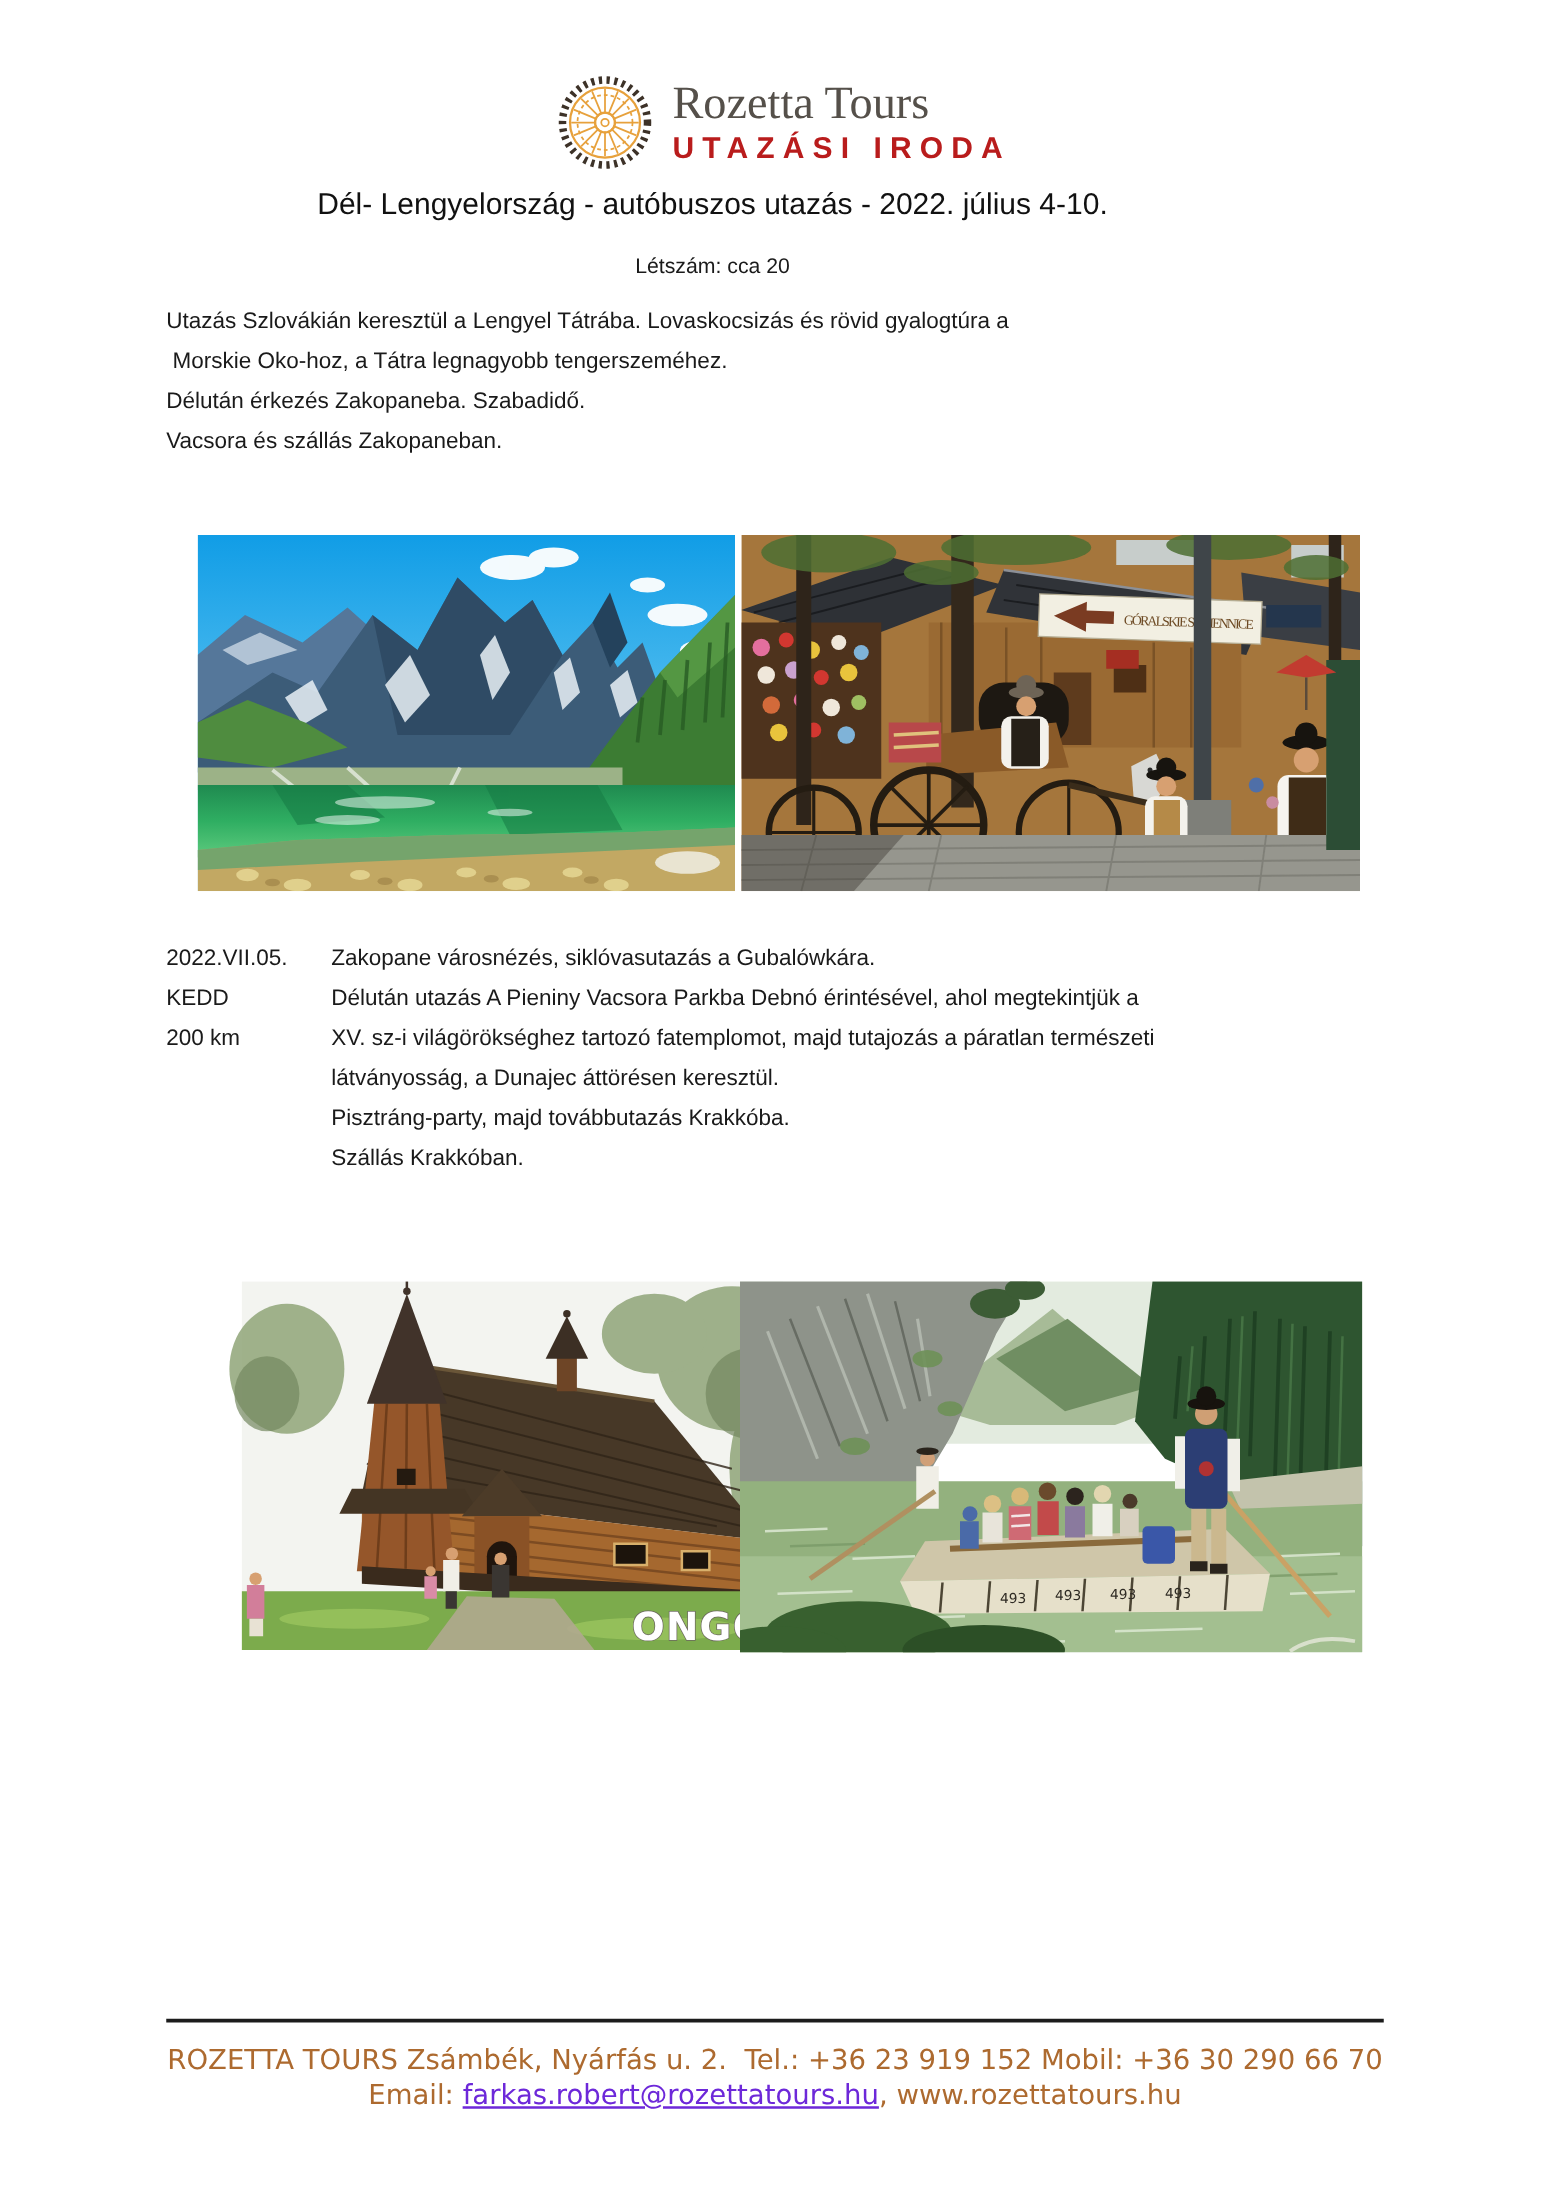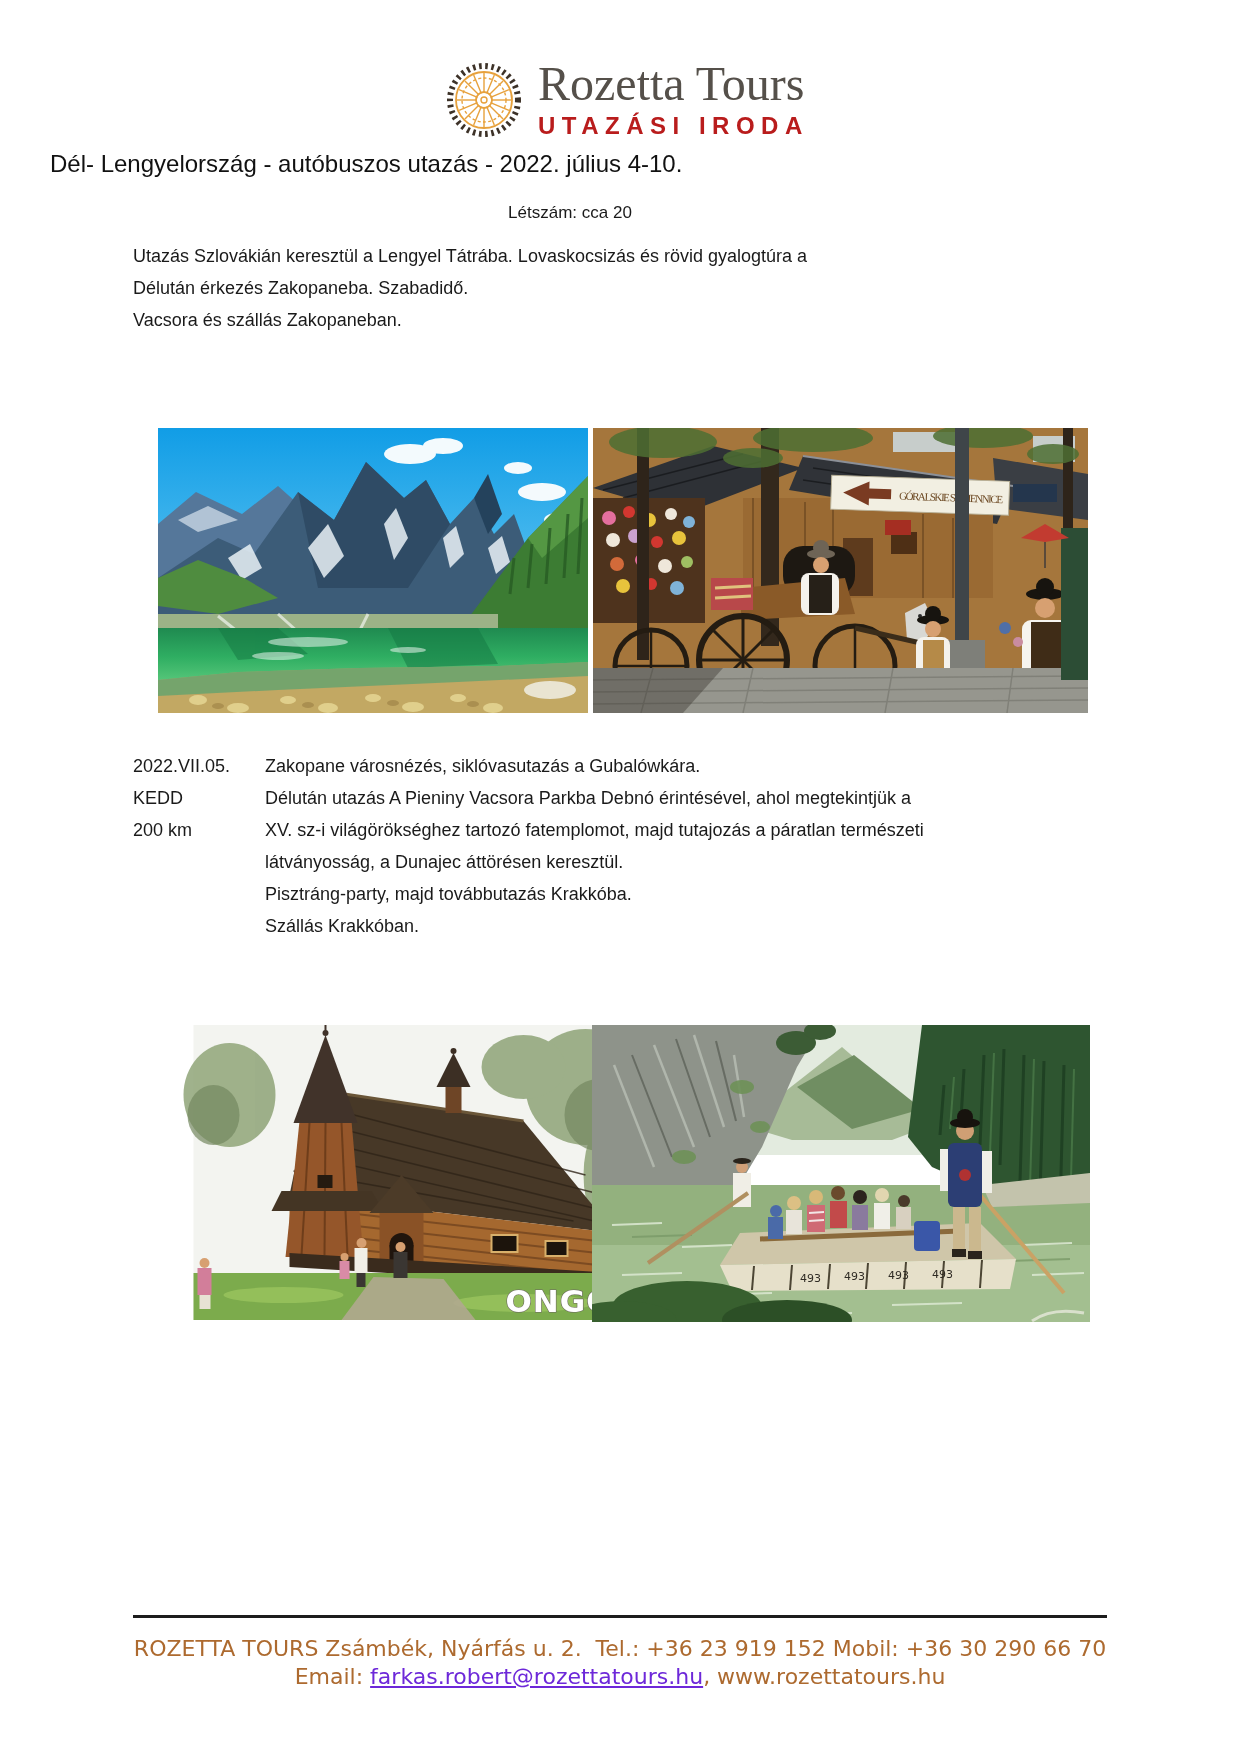--- a/index.html
+++ b/index.html
@@ -2,25 +2,25 @@
 <html><head>
 <meta charset="utf-8">
 <style>
   html,body{margin:0;padding:0;background:#fff;}
   .page{position:relative;width:1240px;height:1753px;background:#ffffff;
         font-family:"Liberation Sans",sans-serif;color:#1a1a1a;overflow:hidden;}
 
   
   .logo{position:absolute;left:446px;top:60px;display:flex;align-items:center;gap:16px;}
   .logo-rosette{width:76px;height:76px;}
-  .logo-brand{font-family:"Liberation Serif",serif;font-size:48px;color:#55504a;line-height:1;}
+  .logo-brand{font-family:"Liberation Serif",serif;font-size:37px;color:#55504a;line-height:1;}
   .logo-tagline{font-size:24px;color:#b91c1c;letter-spacing:6.5px;font-weight:600;margin-top:4px;}
 
   
-  .title{position:absolute;top:150px;left:50px;width:1040px;margin:0;text-align:left;
+  .title{position:absolute;top:150px;left:50px;width:1040px;margin:0;text-align:center;
          font-size:24px;font-weight:400;color:#111;}
   .subtitle{position:absolute;top:203px;left:50px;width:1040px;text-align:center;font-size:17px;}
 
   
   .day{position:absolute;left:133px;display:grid;grid-template-columns:132px 828px;font-size:18px;}
   .day1{top:240px;}
   .day2{top:750px;}
   .day .meta div,.day .lines div{height:32px;line-height:32px;white-space:pre;}
 
   
@@ -75,20 +75,21 @@
       <div class="logo-tagline">UTAZÁSI IRODA</div>
     </div>
   </header>
 
   <h1 class="title">Dél- Lengyelország - autóbuszos utazás - 2022. július 4-10.</h1>
   <div class="subtitle">Létszám: cca 20</div>
 
   <section class="day day1">
     <div class="lines">
       <div>Utazás Szlovákián keresztül a Lengyel Tátrába. Lovaskocsizás és rövid gyalogtúra a</div>
+      <div>&nbsp;Morskie Oko-hoz, a Tátra legnagyobb tengerszeméhez.</div>
       <div>Délután érkezés Zakopaneba. Szabadidő.</div>
       <div>Vacsora és szállás Zakopaneban.</div>
     </div>
   </section>
 
   <div class="photo photo-a">
     <svg viewBox="0 0 430 285">
       <defs>
         <linearGradient id="pa-sky" x1="0" y1="0" x2="0" y2="1">
           <stop offset="0" stop-color="#119de6"></stop>

